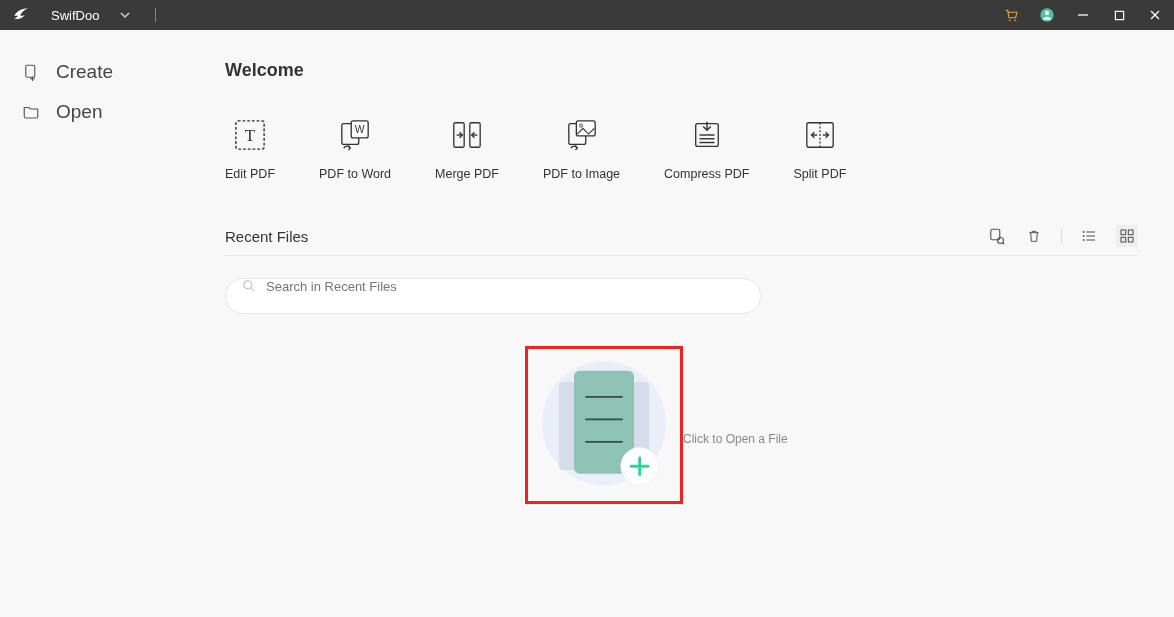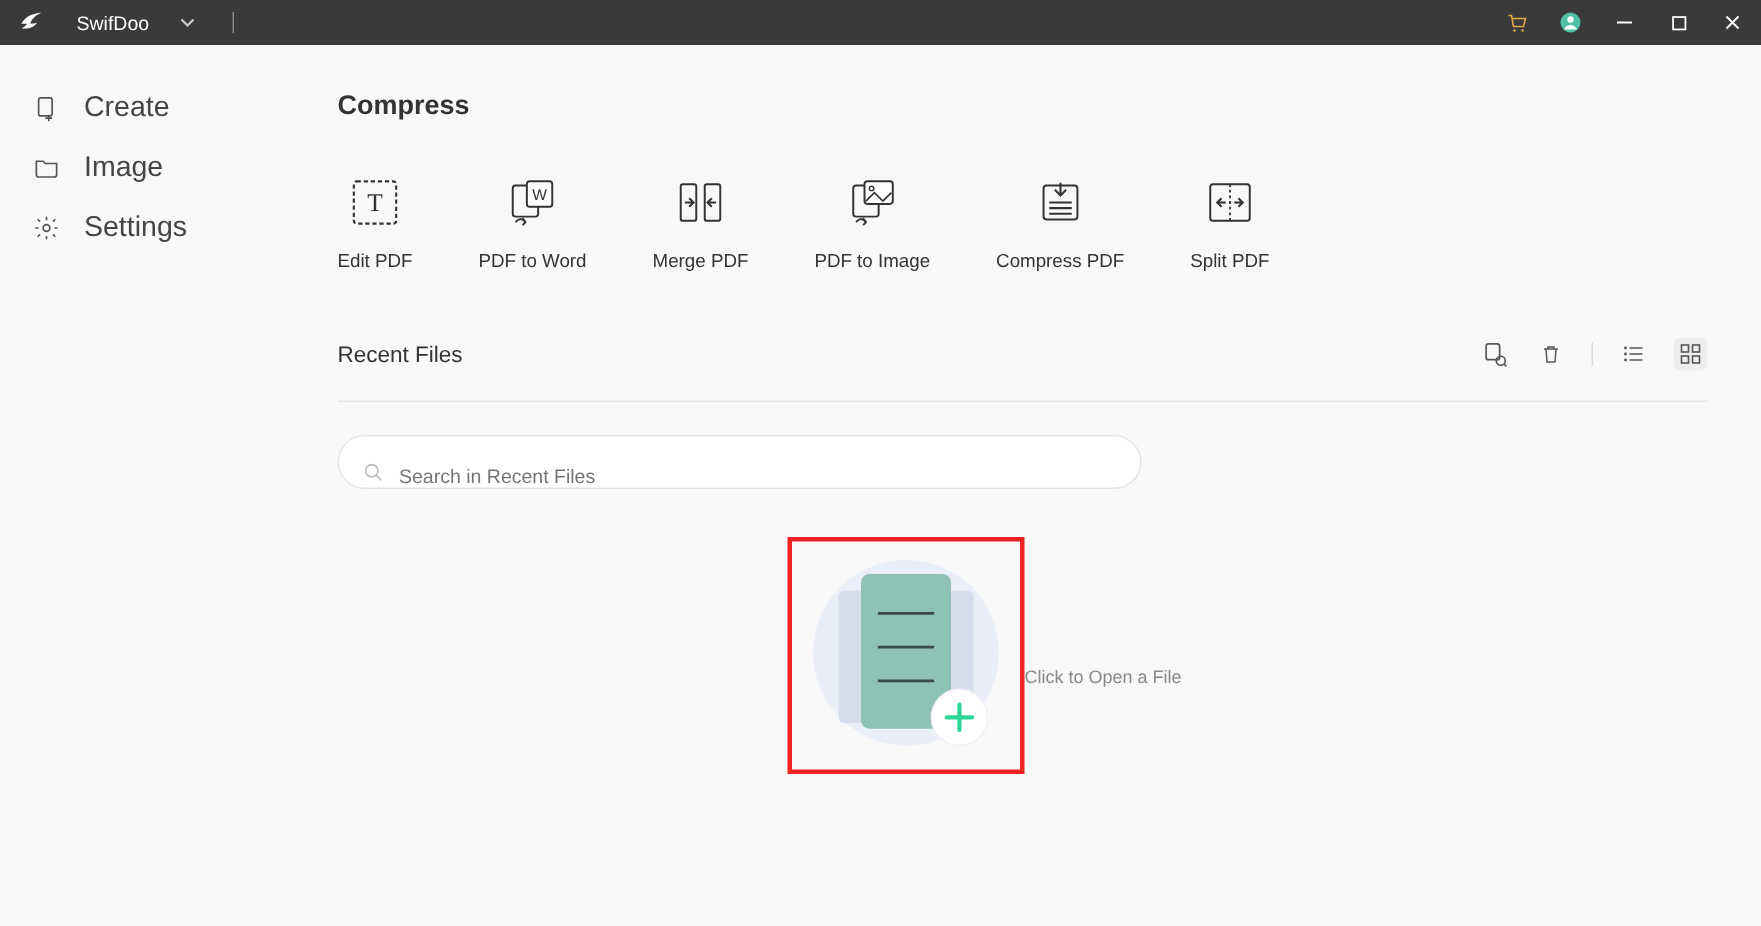--- a/index.html
+++ b/index.html
@@ -76,37 +76,37 @@
   }
   .qa .qicon {
     width: 32px; height: 32px;
     display:flex; align-items:center; justify-content:center;
   }
 
   .recent-header {
     display: flex;
     align-items: center;
     justify-content: space-between;
-    margin-bottom: 20px;
+    margin-bottom: 8px;
   }
   .recent-title { font-size: 15px; font-weight: 500; }
   .recent-tools { display:flex; align-items:center; gap: 16px; }
   .recent-tools .tool { width:22px; height:22px; display:flex; align-items:center; justify-content:center; cursor:pointer; color:#555; }
   .recent-tools .vsep { width:1px; height:16px; background:#ddd; }
   .recent-tools .active { background:#eee; border-radius:4px; padding:3px; }
   .hr { height:1px; background:#e5e5e5; margin: 6px 0 22px 0; }
 
   .search {
     width: 536px;
     height: 36px;
     border: 1px solid #e5e5e5;
     border-radius: 18px;
     background: #fff;
     display:flex;
-    align-items:flex-end;
+    align-items:flex-start;
     padding: 0 16px;
     gap: 10px;
     margin-bottom: 32px;
   }
   .search input {
     border:none; outline:none; flex:1;
     font-size: 13px; color:#555; background:transparent;
   }
 
   .open-area {
@@ -196,35 +196,26 @@
           </svg>
       </span>
       <span>Create</span>
     </div>
     <div class="sidebar-item">
       <span class="sicon">
         <svg width="18" height="18" viewBox="0 0 24 24">
             <path d="M3 6h6l2 2h10v10a2 2 0 0 1-2 2H5a2 2 0 0 1-2-2V6z" fill="none" stroke="#555" stroke-width="1.5"></path>
           </svg>
       </span>
-      <span>Image</span>
-    </div>
-    <div class="sidebar-item">
-      <span class="sicon">
-        <svg width="18" height="18" viewBox="0 0 24 24">
-            <circle cx="12" cy="12" r="3" fill="none" stroke="#555" stroke-width="1.5"></circle>
-            <path d="M12 2v3M12 19v3M4.2 4.2l2.1 2.1M17.7 17.7l2.1 2.1M2 12h3M19 12h3M4.2 19.8l2.1-2.1M17.7 6.3l2.1-2.1" stroke="#555" stroke-width="1.5"></path>
-          </svg>
-      </span>
-      <span>Settings</span>
+      <span>Open</span>
     </div>
   </div>
 
   <div class="content">
-    <div class="welcome">Compress</div>
+    <div class="welcome">Welcome</div>
 
     <div class="quick-actions">
 
       <div class="qa">
         <span class="qicon">
           <svg width="34" height="34" viewBox="0 0 34 34">
               <rect x="2" y="2" width="30" height="30" rx="2" fill="none" stroke="#333" stroke-width="1.5" stroke-dasharray="3 2"></rect>
               <text x="17" y="23" font-size="18" text-anchor="middle" font-family="serif" fill="#333">T</text>
             </svg>
         </span>

